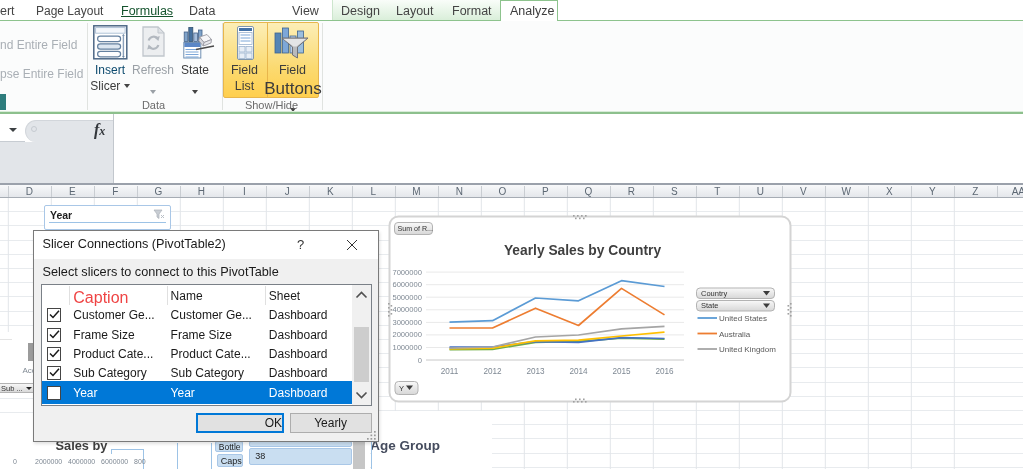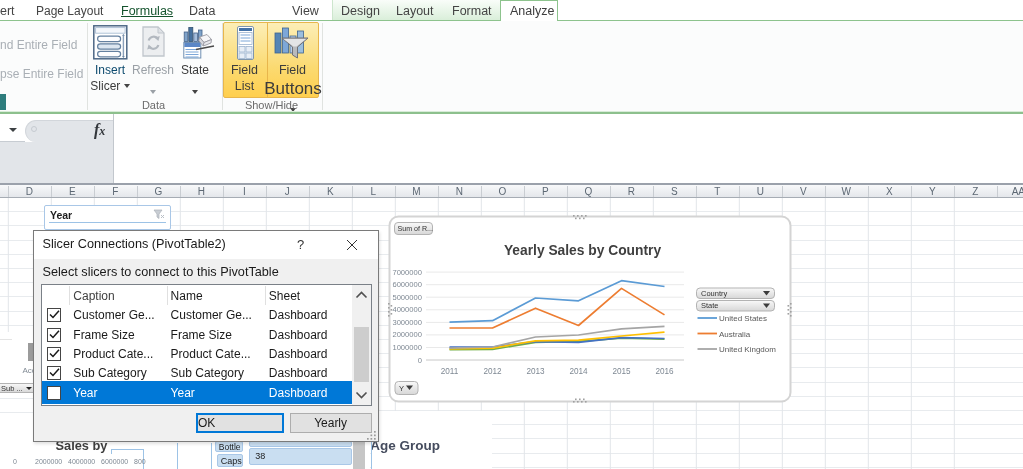--- a/index.html
+++ b/index.html
@@ -325,21 +325,21 @@
 <div class="abs" style="left:297px;top:237px;font-size:13px;color:#333;">?</div>
 <svg class="abs" style="left:346px;top:239px;" width="12" height="12" viewBox="0 0 12 12">
   <path d="M1 1 L11 11 M11 1 L1 11" stroke="#333" stroke-width="1"></path>
 </svg>
 <div class="abs" style="left:42.5px;top:265px;font-size:12.7px;color:#1a1a1a;">Select slicers to connect to this PivotTable</div>
 
 <div class="abs" style="left:41px;top:283.5px;width:331px;height:122px;background:#fff;border:1px solid #7a8087;"></div>
 <div class="abs" style="left:68.7px;top:285.5px;width:1px;height:19px;background:#e0e0e0;"></div>
 <div class="abs" style="left:166.9px;top:285.5px;width:1px;height:19px;background:#e0e0e0;"></div>
 <div class="abs" style="left:265.1px;top:285.5px;width:1px;height:19px;background:#e0e0e0;"></div>
-<div class="abs" style="left:73.3px;top:289px;font-size:12px;color:#404040;">Caption</div>
+<div class="abs" style="left:73.3px;top:289px;font-size:16px;color:#ef4444;">Caption</div>
 <div class="abs" style="left:170.6px;top:289px;font-size:12px;color:#1a1a1a;">Name</div>
 <div class="abs" style="left:268.8px;top:289px;font-size:12px;color:#1a1a1a;">Sheet</div>
 
 <div class="abs" style="left:47px;top:308.2px;width:14px;height:14px;background:#fff;border:1.5px solid #454545;"></div>
 <svg class="abs" style="left:49px;top:310.2px;" width="11" height="9" viewBox="0 0 11 9">
     <path d="M1 4.5 L4 7.5 L10 0.8" fill="none" stroke="#1a1a1a" stroke-width="1.5"></path>
   </svg>
 <div class="abs" style="left:73.3px;top:308.2px;font-size:12px;color:#1a1a1a;">Customer Ge...</div>
 <div class="abs" style="left:170.6px;top:308.2px;font-size:12px;color:#1a1a1a;">Customer Ge...</div>
 <div class="abs" style="left:268.8px;top:308.2px;font-size:12px;color:#1a1a1a;">Dashboard</div>
@@ -372,21 +372,21 @@
 
 <div class="abs" style="left:351.8px;top:284.5px;width:19.7px;height:120px;background:#f0f0f0;"></div>
 <svg class="abs" style="left:355px;top:291px;" width="13" height="8" viewBox="0 0 13 8">
     <path d="M1.5 6.5 L6.5 1.5 L11.5 6.5" fill="none" stroke="#505050" stroke-width="1.6"></path>
   </svg>
 <div class="abs" style="left:353.8px;top:326.5px;width:15.7px;height:55.5px;background:#cdcdcd;"></div>
 <svg class="abs" style="left:355px;top:390.5px;" width="13" height="8" viewBox="0 0 13 8">
     <path d="M1.5 1.5 L6.5 6.5 L11.5 1.5" fill="none" stroke="#505050" stroke-width="1.6"></path>
   </svg>
 
-<div class="abs" style="left:196px;top:412.5px;width:88px;height:20px;background:#e1e1e1;border:2px solid #0078d7;font-size:12px;color:#1a1a1a;text-align:left;line-height:16px;">OK</div>
+<div class="abs" style="left:196px;top:412.5px;width:88px;height:20px;background:#e1e1e1;border:2px solid #0078d7;font-size:12px;color:#1a1a1a;text-align:right;line-height:16px;">OK</div>
 <div class="abs" style="left:289.6px;top:412.5px;width:82px;height:20px;background:#e1e1e1;border:1px solid #adadad;font-size:12px;color:#1a1a1a;text-align:center;line-height:18px;">Yearly</div>
 
 <svg class="abs" style="left:366px;top:430px;" width="11" height="11" viewBox="0 0 11 11">
   <g fill="#9a9a9a">
       <rect x="8" y="1" width="1.7" height="1.7"></rect>
       <rect x="8" y="4.5" width="1.7" height="1.7"></rect>
       <rect x="4.5" y="4.5" width="1.7" height="1.7"></rect>
       <rect x="8" y="8" width="1.7" height="1.7"></rect>
       <rect x="4.5" y="8" width="1.7" height="1.7"></rect>
       <rect x="1" y="8" width="1.7" height="1.7"></rect>

